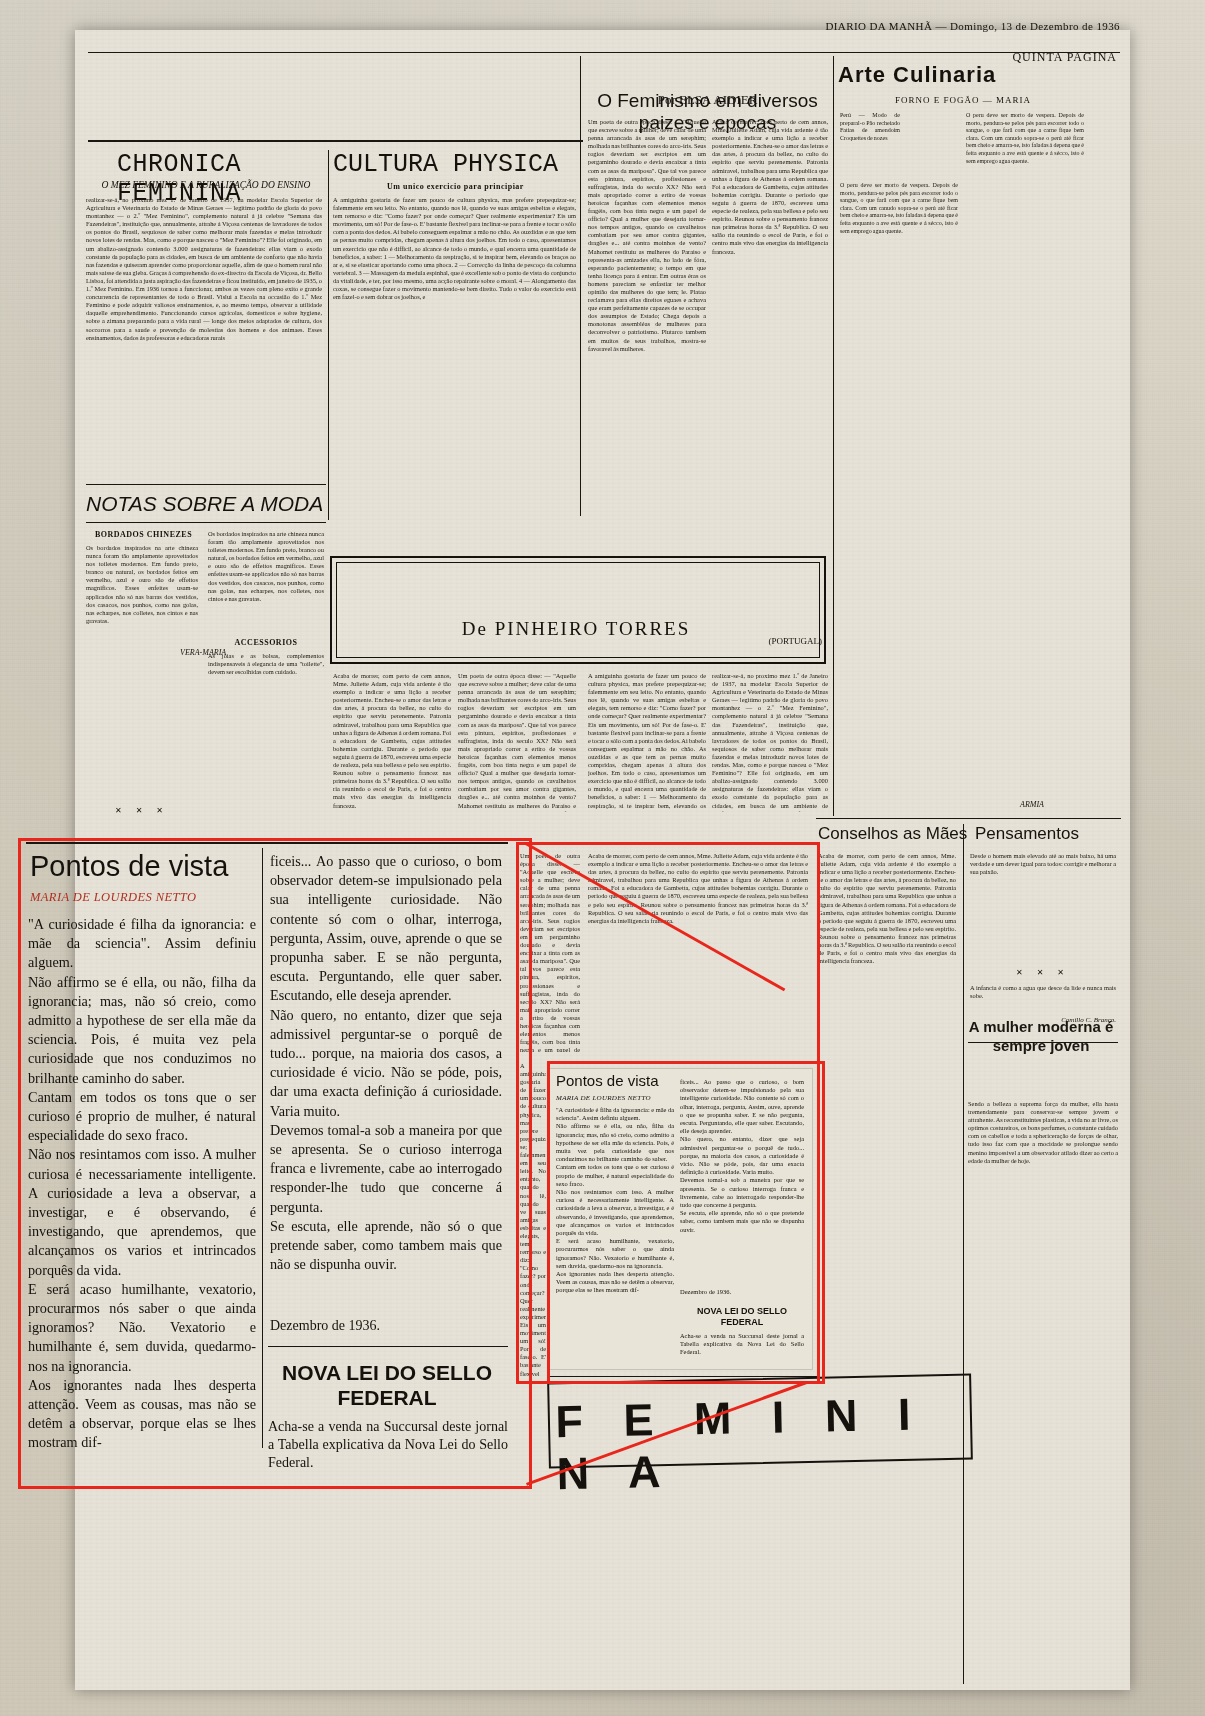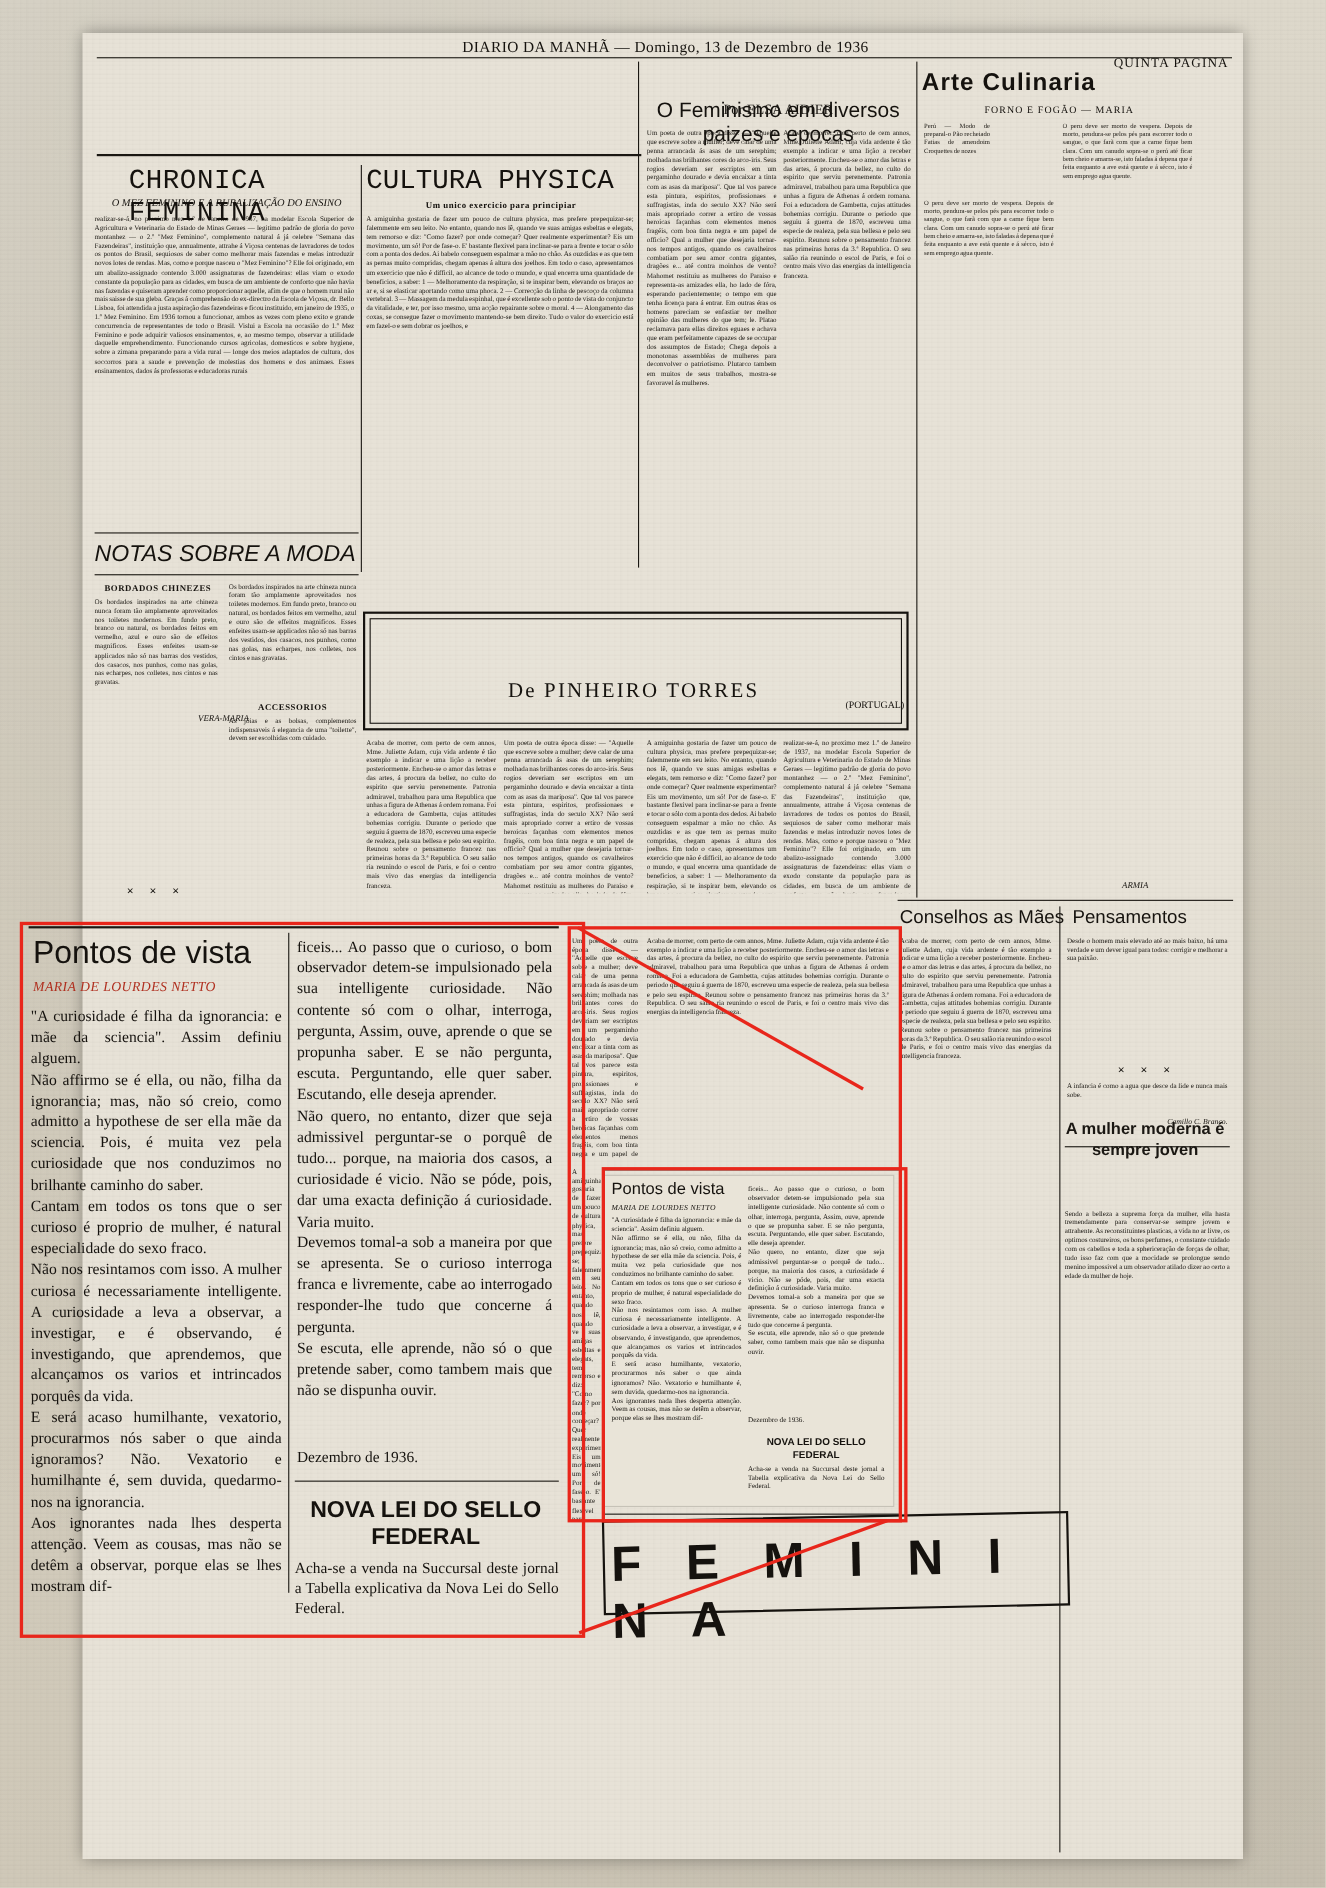--- a/index.html
+++ b/index.html
@@ -27,22 +27,22 @@
   .grain{
     position:absolute;inset:0;
     background-image:
       repeating-linear-gradient(0deg, rgba(0,0,0,0.035) 0px, rgba(0,0,0,0) 2px, rgba(0,0,0,0) 4px),
       repeating-linear-gradient(90deg, rgba(0,0,0,0.025) 0px, rgba(0,0,0,0) 3px, rgba(0,0,0,0) 6px);
     pointer-events:none;
     opacity:.55;
   }
   
   .masthead{
-    position:absolute;left:90px;top:36px;width:1030px;
-    text-align:center;font-size:14px;letter-spacing:.4px;
+    position:absolute;left:90px;top:20px;width:1030px;
+    text-align:right;font-size:11px;letter-spacing:.4px;
     font-family:"Liberation Serif", serif;
   }
   .folio{
     position:absolute;right:88px;top:50px;font-size:12px;letter-spacing:1px;
   }
   .rule{position:absolute;background:#1a1712;}
   
   .pagina-title{
     position:absolute;left:88px;top:58px;width:470px;
     font-size:62px;letter-spacing:22px;text-align:center;

